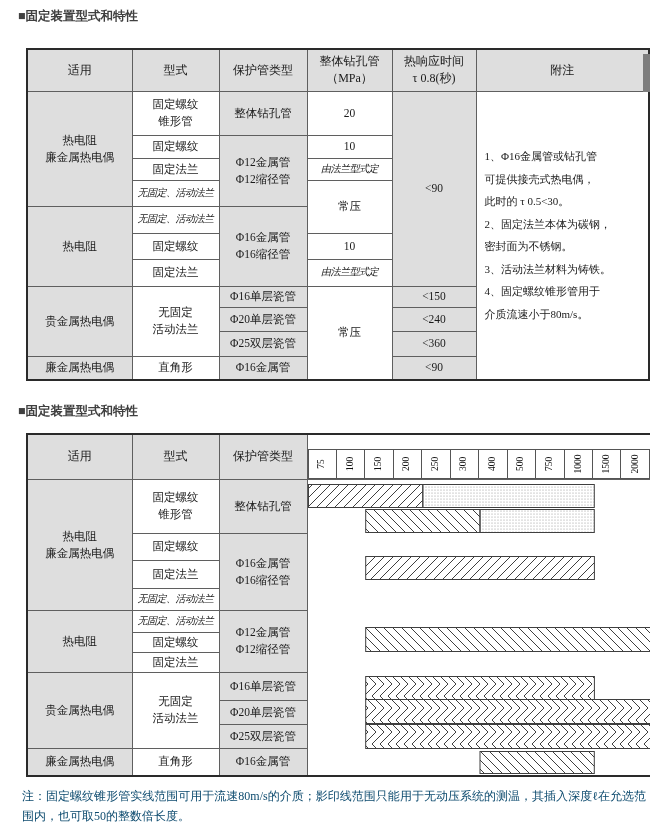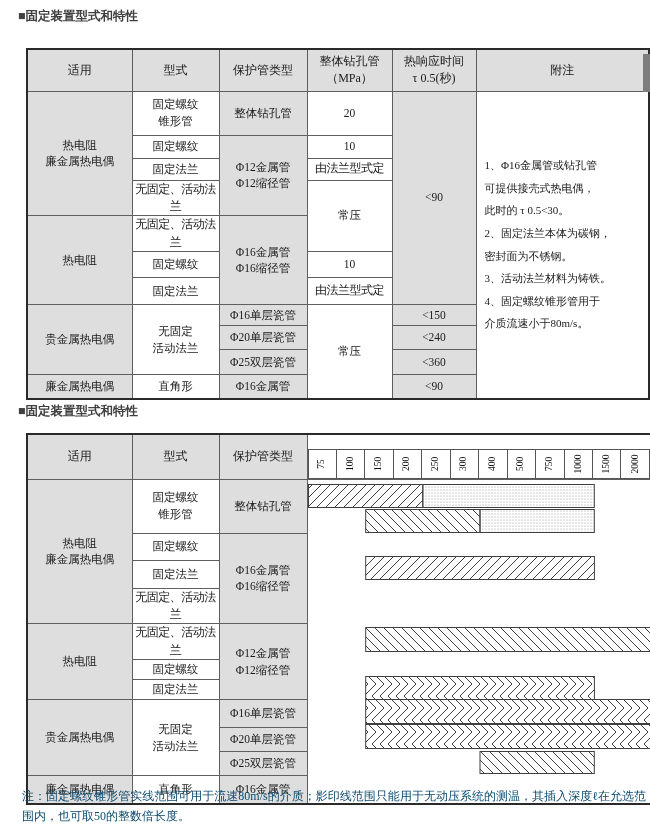--- a/index.html
+++ b/index.html
@@ -6,21 +6,21 @@
   .page{position:relative;width:650px;height:827px;background:#fff;overflow:hidden;
         font-family:"Liberation Serif","DejaVu Serif",serif;color:#1a1a1a;}
   .sec-title{position:absolute;left:18px;font-family:"Liberation Sans","DejaVu Sans",sans-serif;
         font-weight:bold;font-size:12.5px;color:#404040;}
   table{border-collapse:collapse;table-layout:fixed;position:absolute;
         border:2px solid #2a2a2a;background:#fff;margin-left:13px;}
   td{border:1px solid #5f5f5f;text-align:center;vertical-align:middle;
      font-size:11.5px;line-height:1.45;padding:0 1px;white-space:pre-line;overflow:hidden;}
   .g{background:#dedede;}
   .hd{font-size:12px;}
-  .small{font-size:12px;letter-spacing:-0.5px;}
+  .small{font-size:10px;letter-spacing:-0.5px;font-style:italic;}
   .notes-cell{text-align:left;padding:12px 8px;line-height:2.05;font-size:11px;background:#fff;}
   .chart-hd{position:relative;background:#fff;padding:0;}
   .tick-row{position:absolute;left:0;right:0;bottom:0;height:30px;display:flex;}
   .tick-cell{flex:1;box-sizing:border-box;border:1px solid #555;border-left:none;background:#fff;
      display:flex;align-items:center;justify-content:center;overflow:visible;}
   .tick-cell:first-child{border-left:1px solid #555;}
   .tick-label{transform:rotate(-90deg);font-size:9.5px;white-space:nowrap;color:#111;}
   .chart-cell{position:relative;padding:0;background:#fff;vertical-align:top;}
   #bars-svg{position:absolute;left:0;top:0;display:block;}
   .footnote{position:absolute;left:22px;top:787px;width:624px;font-size:12px;
@@ -44,21 +44,21 @@
         <col style="width:173px">
     </colgroup>
     <tbody>
         <tr style="height:42px">
       <td class="g hd">适用</td>
       <td class="g hd">型式</td>
       <td class="g hd">保护管类型</td>
       <td class="g hd">整体钻孔管
 （MPa）</td>
       <td class="g hd">热响应时间
-τ 0.5(秒)</td>
+τ 0.8(秒)</td>
       <td class="g hd">附注</td>
     </tr>
     <tr style="height:44px">
       <td class="g" rowspan="4">热电阻
 廉金属热电偶</td>
       <td>固定螺纹
 锥形管</td>
       <td class="g">整体钻孔管</td>
       <td>20</td>
       <td class="g" rowspan="7">&lt;90</td>

